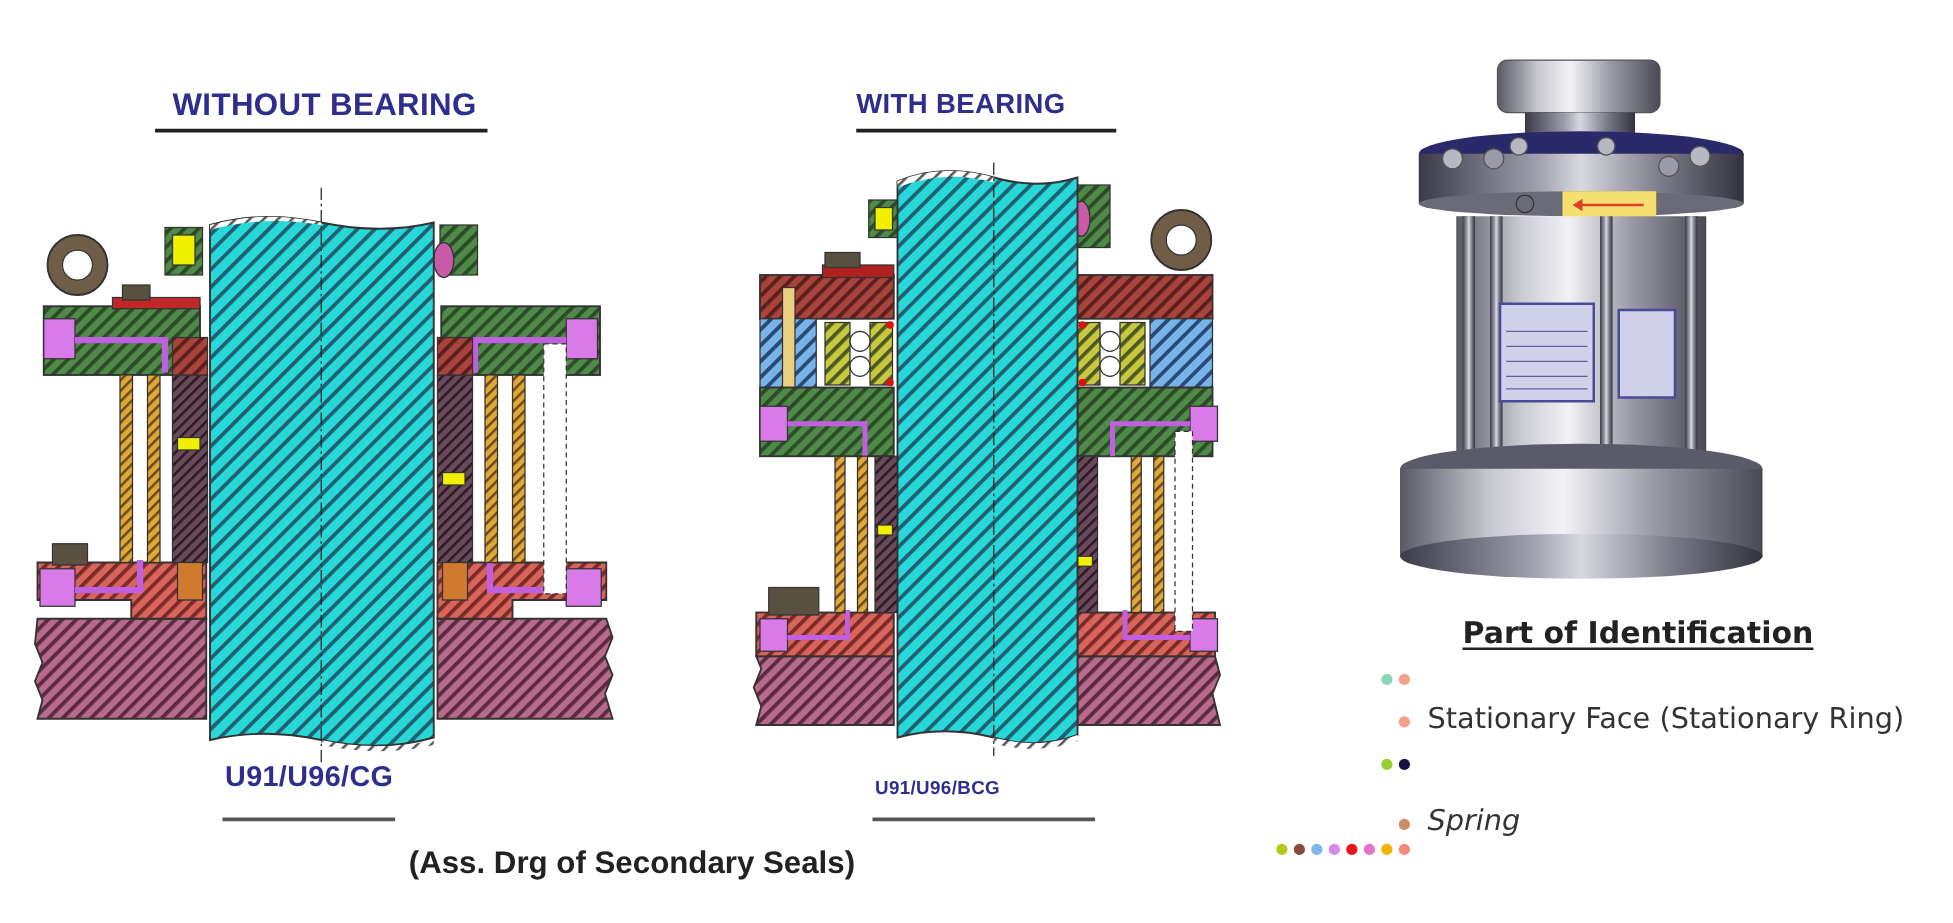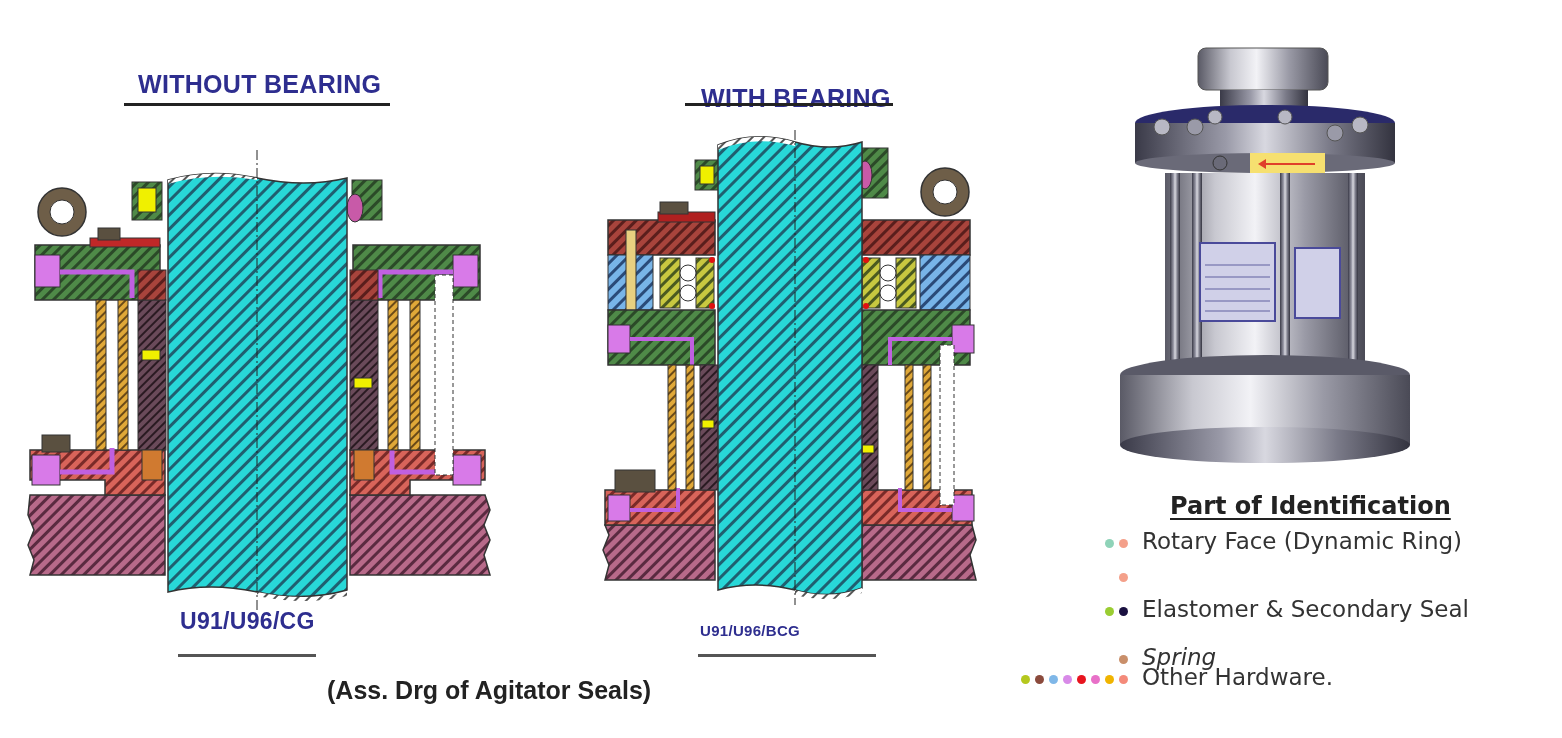--- a/index.html
+++ b/index.html
@@ -133,21 +133,21 @@
 
   <path d="M148 30 Q190 18 237 28 Q285 38 327 28 L327 440 Q285 452 237 442 Q190 432 148 442 Z" fill="url(#hatch-cyan)" stroke="#333" stroke-width="1.5"></path>
   <path d="M148 30 Q190 18 237 28 L237 30 Q190 22 148 34 Z" fill="url(#hatch-white)"></path>
   <path d="M237 442 Q285 452 327 442 L327 446 Q285 456 237 446 Z" fill="url(#hatch-white)"></path>
   <line x1="237" y1="0" x2="237" y2="460" stroke="#222" stroke-width="1" stroke-dasharray="10 3 2 3"></line>
 </svg>
 
 <div class="title" style="left:180px; top:608px; font-size:23px;text-align:center;">U91/U96/CG</div>
 <div class="title-ul" style="left:178px; top:654px; width:138px; background:#555;"></div>
 
-<div class="title" style="left:685px; top:84px; font-size:25px;margin-left:16px;">WITH BEARING</div>
+<div class="title" style="left:685px; top:70px; font-size:22px;">WITH BEARING</div>
 <div class="title-ul" style="left:685px; top:103px; width:208px;"></div>
 
 <svg class="drawing" style="left:600px; top:130px;" width="380" height="475" viewBox="0 0 380 475">
 
   <path d="M5 395 L115 395 L115 450 L5 450 L9 435 L3 420 L9 405 Z" fill="url(#hatch-mauve)" stroke="#333" stroke-width="1.5"></path>
   <path d="M262 395 L372 395 L376 410 L370 425 L376 450 L262 450 Z" fill="url(#hatch-mauve)" stroke="#333" stroke-width="1.5"></path>
 
   <rect x="5" y="360" width="110" height="35" fill="url(#hatch-red)" stroke="#333" stroke-width="1.5"></rect>
   <rect x="262" y="360" width="110" height="35" fill="url(#hatch-red)" stroke="#333" stroke-width="1.5"></rect>
 
@@ -208,21 +208,21 @@
 
   <path d="M118 15 Q155 0 195 12 Q230 22 262 12 L262 458 Q230 470 195 460 Q155 450 118 460 Z" fill="url(#hatch-cyan)" stroke="#333" stroke-width="1.5"></path>
   <path d="M118 15 Q155 0 195 12 L195 16 Q155 5 118 20 Z" fill="url(#hatch-white)"></path>
   <path d="M195 460 Q230 470 262 458 L262 463 Q230 474 195 465 Z" fill="url(#hatch-white)"></path>
   <line x1="195" y1="0" x2="195" y2="475" stroke="#222" stroke-width="1" stroke-dasharray="10 3 2 3"></line>
 </svg>
 
 <div class="title" style="left:700px; top:622px; font-size:15px;">U91/U96/BCG</div>
 <div class="title-ul" style="left:698px; top:654px; width:178px; background:#555;"></div>
 
-<div class="caption" style="left:327px; top:676px;">(Ass. Drg of Agitator Seals)</div>
+<div class="caption" style="left:327px; top:676px;">(Ass. Drg of Secondary Seals)</div>
 
 <svg class="photo" style="left:1110px; top:45px;" width="310" height="425" viewBox="0 0 310 425">
 
   <rect x="88" y="3" width="130" height="42" rx="8" fill="url(#steel)" stroke="#555"></rect>
   <rect x="110" y="45" width="88" height="25" fill="url(#steel-dark)"></rect>
 
   <ellipse cx="155" cy="78" rx="130" ry="18" fill="#2a2a6a"></ellipse>
   <rect x="25" y="78" width="260" height="40" fill="url(#steel-dark)"></rect>
   <ellipse cx="155" cy="118" rx="130" ry="10" fill="#6a6a78"></ellipse>
   <circle cx="52" cy="82" r="8" fill="#b8b8c4" stroke="#555"></circle>
@@ -260,50 +260,48 @@
 </svg>
 
 <div class="legend">
   <div class="legend-title">Part of Identification</div>
 
   <div class="legend-row" style="top:38px;">
     <div class="legend-dots">
       <span class="dot" style="background:#8fd3b8"></span>
         <span class="dot" style="background:#f4a08a"></span>
     </div>
-    <span class="legend-label">Rotary Face (Dynamic Ring)</span>
   </div>
 
   <div class="legend-row" style="top:72px;">
     <div class="legend-dots">
       <span class="dot" style="background:#f4a08a"></span>
     </div>
+    <span class="legend-label">Stationary Face (Stationary Ring)</span>
   </div>
 
   <div class="legend-row" style="top:106px;">
     <div class="legend-dots">
       <span class="dot" style="background:#9acd32"></span>
         <span class="dot" style="background:#1a1040"></span>
     </div>
-    <span class="legend-label">Elastomer &amp; Secondary Seal</span>
   </div>
 
   <div class="legend-row" style="top:154px;font-style:italic;">
     <div class="legend-dots">
       <span class="dot" style="background:#c98f6a"></span>
     </div>
     <span class="legend-label">Spring</span>
   </div>
 
   <div class="legend-row" style="top:174px;">
     <div class="legend-dots">
       <span class="dot" style="background:#b5c81e"></span>
         <span class="dot" style="background:#8b4a3c"></span>
       <span class="dot" style="background:#7fb7e8"></span>
         <span class="dot" style="background:#d88ae8"></span>
       <span class="dot" style="background:#e8141e"></span>
         <span class="dot" style="background:#e870c8"></span>
       <span class="dot" style="background:#f0b400"></span>
         <span class="dot" style="background:#f48a7a"></span>
     </div>
-    <span class="legend-label">Other Hardware.</span>
   </div>
 </div>
 
 </body></html>

